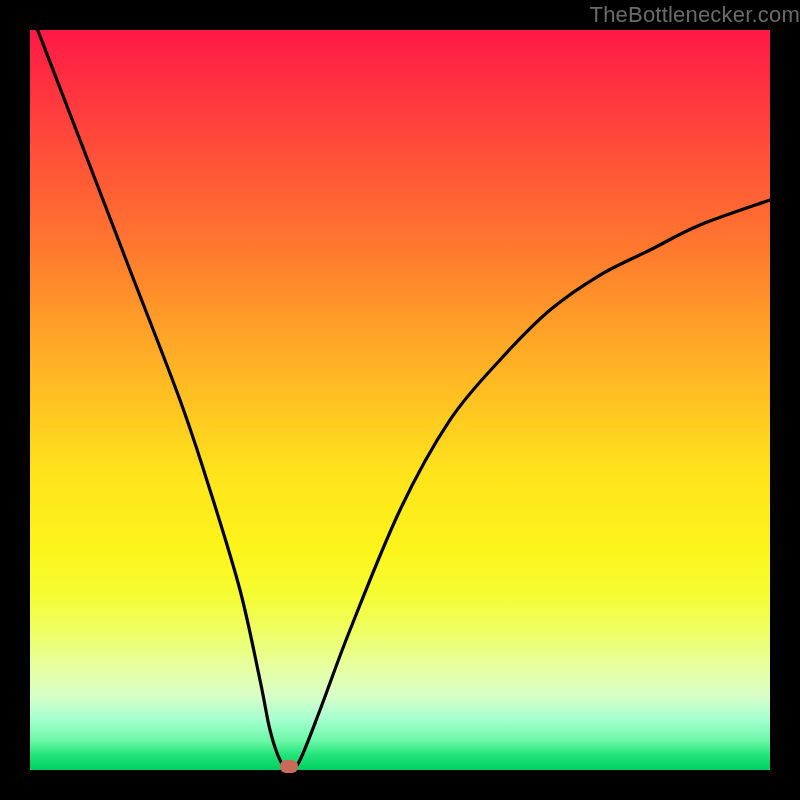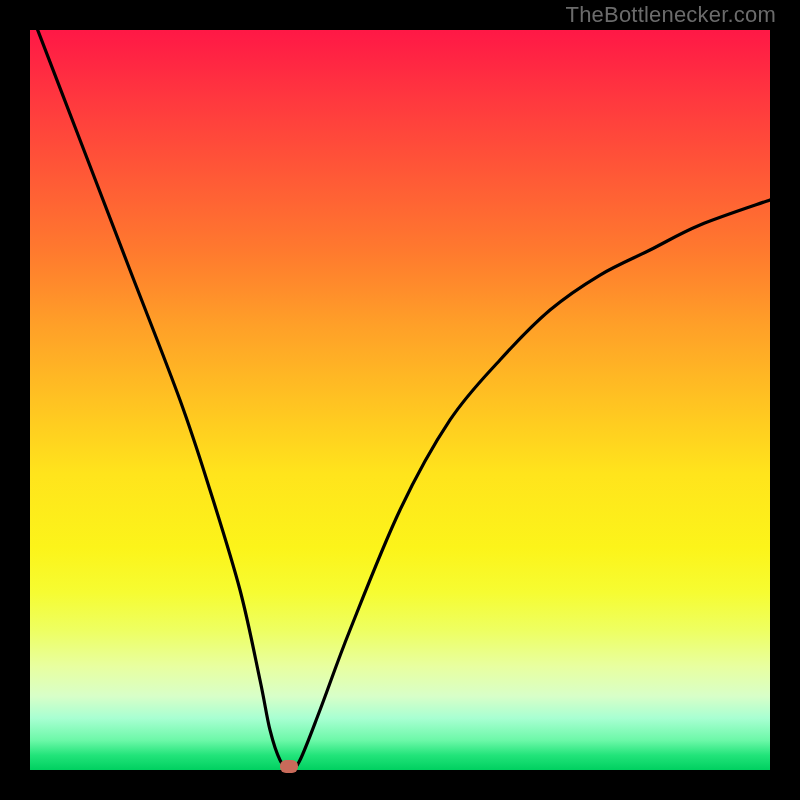--- a/index.html
+++ b/index.html
@@ -7,21 +7,21 @@
     width: 800px;
     height: 800px;
     background: #000;
     position: relative;
     overflow: hidden;
     font-family: Arial, Helvetica, sans-serif;
   }
   .attribution {
     position: absolute;
     top: 2px;
-    right: 24px;
+    right: 0;
     color: #6b6b6b;
     font-size: 22px;
     letter-spacing: 0.2px;
     text-align: right;
   }
   .plot-area {
     position: absolute;
     left: 30px;
     top: 30px;
     width: 740px;

